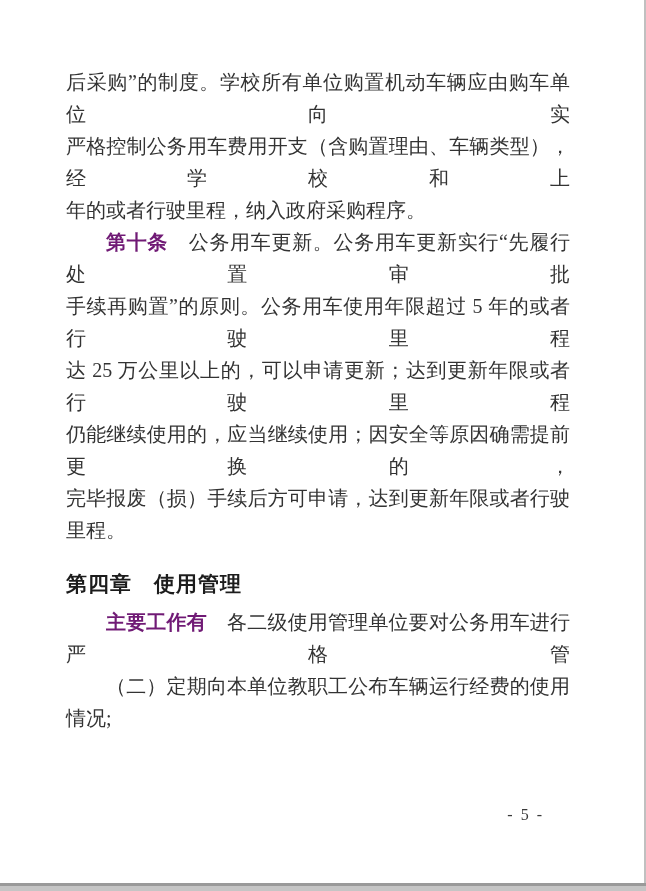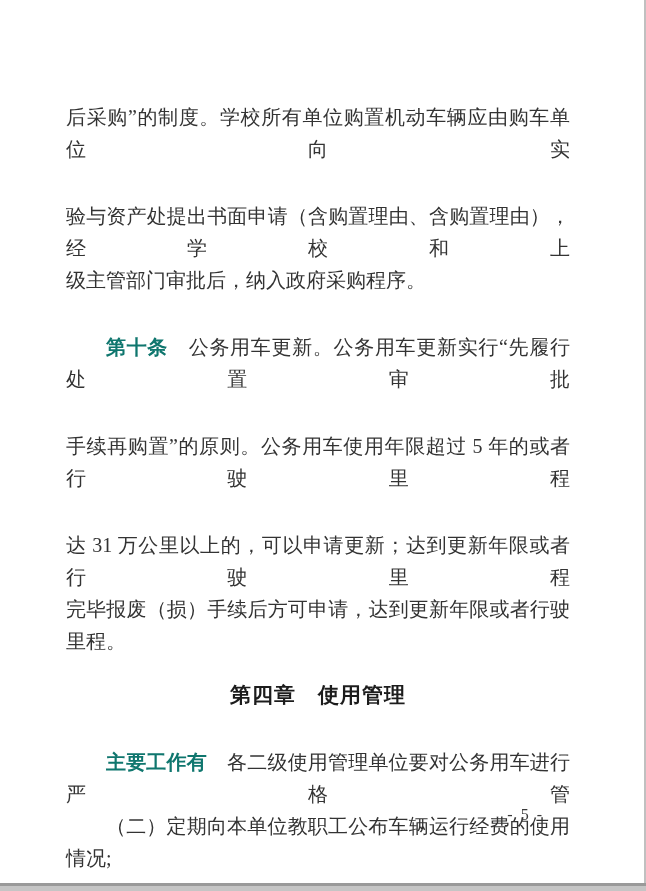--- a/index.html
+++ b/index.html
@@ -23,36 +23,34 @@
   }
   .line {
     font-size: 20px;
     line-height: 32px;
     color: #333333;
     text-align: justify;
     text-align-last: auto;
   }
   .line.full {
     text-align-last: justify;
-    margin-top: 35px;
   }
   .line.indent {
     text-indent: 40px;
   }
   .bold-run {
     font-weight: 700;
-    color: #0f766e;
+    color: #701a75;
   }
   .heading {
     font-family: "Liberation Sans", "DejaVu Sans", sans-serif;
     font-weight: 700;
     font-size: 21px;
     line-height: 32px;
     color: #1c1c1c;
-    text-align: center;
     letter-spacing: 1px;
     margin-top: 22px;
     margin-bottom: 6px;
   }
   .page-number {
     position: absolute;
     top: 806px;
     right: 102px;
     font-size: 16px;
     letter-spacing: 2px;
@@ -76,25 +74,26 @@
     background: #c5c5c5;
     border-top: 3px solid #9a9a9a;
   }
 </style>
 </head>
 <body>
 
 <div class="page">
   <div class="content">
       <div class="line full">后采购”的制度。学校所有单位购置机动车辆应由购车单位向实</div>
-      <div class="line full">验与资产处提出书面申请（含购置理由、含购置理由），经学校和上</div>
-      <div class="line">级主管部门审批后，纳入政府采购程序。</div>
+      <div class="line full">严格控制公务用车费用开支（含购置理由、车辆类型），经学校和上</div>
+      <div class="line">年的或者行驶里程，纳入政府采购程序。</div>
       <div class="line full indent"><span class="bold-run">第十条</span>　公务用车更新。公务用车更新实行“先履行处置审批</div>
       <div class="line full">手续再购置”的原则。公务用车使用年限超过 5 年的或者行驶里程</div>
-      <div class="line full">达 31 万公里以上的，可以申请更新；达到更新年限或者行驶里程</div>
+      <div class="line full">达 25 万公里以上的，可以申请更新；达到更新年限或者行驶里程</div>
+      <div class="line full">仍能继续使用的，应当继续使用；因安全等原因确需提前更换的，</div>
       <div class="line">完毕报废（损）手续后方可申请，达到更新年限或者行驶里程。</div>
       <div class="heading">第四章　使用管理</div>
       <div class="line full indent"><span class="bold-run">主要工作有</span>　各二级使用管理单位要对公务用车进行严格管</div>
       <div class="line indent">（二）定期向本单位教职工公布车辆运行经费的使用情况;</div>
     </div>
   <div class="page-number">- 5 -</div>
   <div class="edge-right"></div>
   <div class="bottom-band"></div>
 </div>
 

